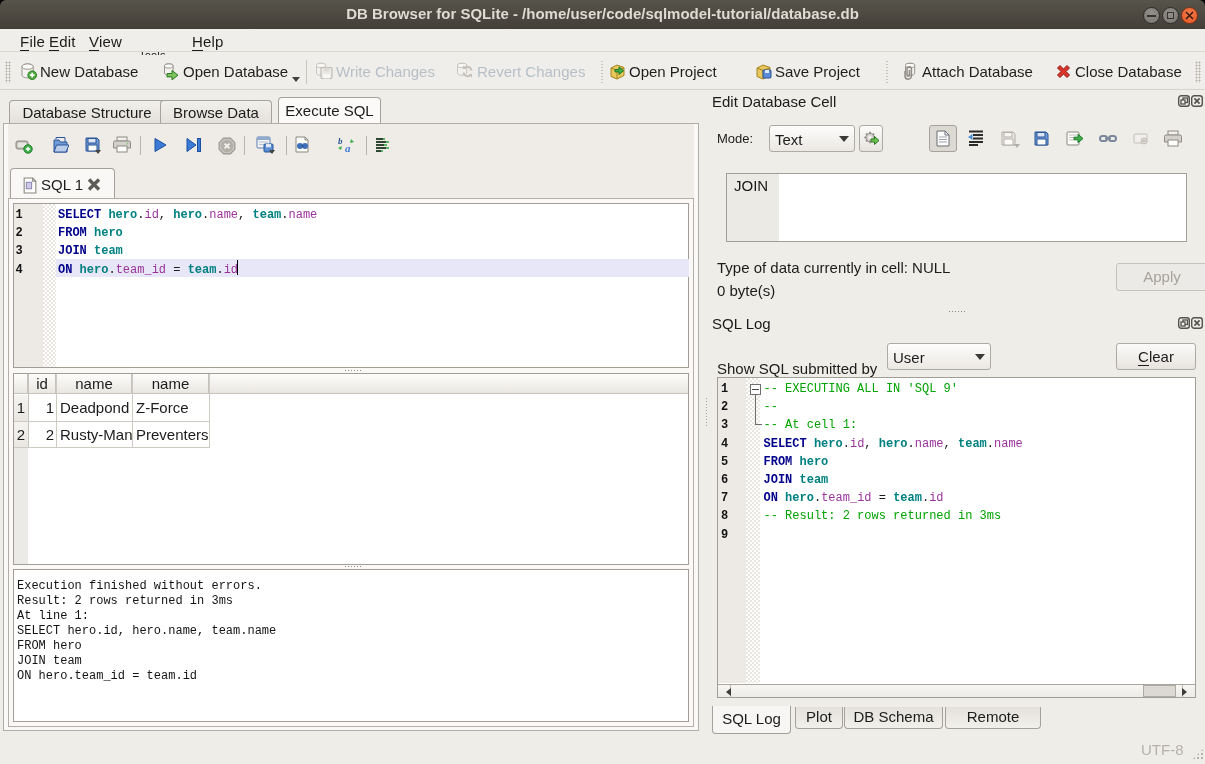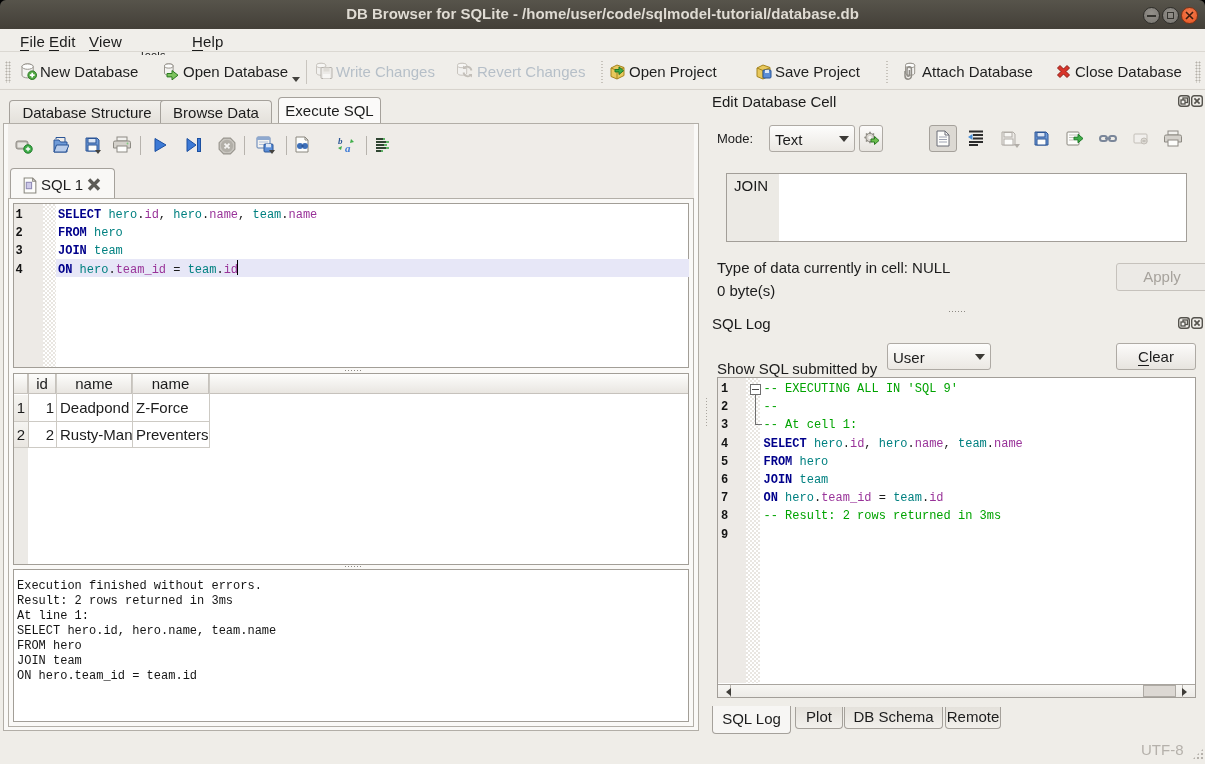--- a/index.html
+++ b/index.html
@@ -1,19 +1,19 @@
 <!DOCTYPE html>
 <html><head><meta charset="utf-8"><style>
 *{margin:0;padding:0;box-sizing:border-box}
 html,body{width:1205px;height:764px}
 body{position:relative;background:#efede8;font-family:"Liberation Sans",sans-serif;overflow:hidden;font-size:15px;color:#1c1c1c}
 .abs{position:absolute}
 .mono{font-family:"Liberation Mono",monospace}
 .kw{color:#00008b;font-weight:bold}
-.tb{color:#008080;font-weight:normal}
+.tb{color:#008080;font-weight:bold}
 .fd{color:#993399}
 .cm{color:#00a300}
 .tbtn{position:absolute;top:60px;height:24px;line-height:24px;font-size:15px;color:#1f1f1f;white-space:nowrap}
 .tbtn svg{vertical-align:-3px;margin-right:3px}
 .gray{color:#b6bfc8}
 .sep{position:absolute;top:61px;width:2px;height:22px;background-image:repeating-linear-gradient(to bottom,#c7c3bc 0 1px,transparent 1px 3px)}
 .tab{position:absolute;border:1px solid #a5a19b;border-bottom:none;border-radius:4px 4px 0 0;background:linear-gradient(#f2f0ec,#e4e1db);text-align:center;font-size:15px}
 .combo{position:absolute;border:1px solid #aeaaa4;border-radius:3px;background:linear-gradient(#fdfdfc,#ebe8e3);font-size:15px}
 .combo .arr{position:absolute;right:5px;top:50%;margin-top:-2.5px;width:0;height:0;border:5px solid transparent;border-top:6px solid #3c3a36}
 .btn{position:absolute;border:1px solid #aeaaa4;border-radius:3px;background:linear-gradient(#fcfbfa,#e7e4df);text-align:center;font-size:15px;color:#1c1c1c}
@@ -376,18 +376,18 @@
       <div class="abs" style="left:4px;top:3px;width:0;height:0;border:4px solid transparent;border-right:5px solid #3e3c38"></div>
       <div class="abs" style="right:0;top:0;width:13px;height:13px;border-left:1px solid #b9b5af"></div>
       <div class="abs" style="right:4px;top:3px;width:0;height:0;border:4px solid transparent;border-left:5px solid #3e3c38"></div>
       <div class="abs" style="left:425px;top:0px;width:33px;height:12px;border:1px solid #aeaaa4;background:#dcd8d3"></div>
     </div>
   </div>
 
   <div class="abs" style="left:712px;top:706px;width:79px;height:28px;border:1px solid #a5a19b;border-top:none;border-radius:0 0 4px 4px;background:#f7f6f4;text-align:center;line-height:26px;font-size:15px;z-index:3">SQL Log</div>
   <div class="abs" style="left:795px;top:707px;width:48px;height:22px;border:1px solid #a5a19b;border-top:none;border-radius:0 0 4px 4px;background:linear-gradient(#e4e1db,#f2f0ec);text-align:center;line-height:20px;font-size:15px">Plot</div>
   <div class="abs" style="left:844px;top:707px;width:99px;height:22px;border:1px solid #a5a19b;border-top:none;border-radius:0 0 4px 4px;background:linear-gradient(#e4e1db,#f2f0ec);text-align:center;line-height:20px;font-size:15px">DB Schema</div>
-  <div class="abs" style="left:945px;top:707px;width:56px;height:22px;border:1px solid #a5a19b;border-top:none;border-radius:0 0 4px 4px;background:linear-gradient(#e4e1db,#f2f0ec);text-align:center;line-height:20px;font-size:15px">Remote</div>
+  <div class="abs" style="left:945px;top:707px;width:96px;height:22px;border:1px solid #a5a19b;border-top:none;border-radius:0 0 4px 4px;background:linear-gradient(#e4e1db,#f2f0ec);text-align:center;line-height:20px;font-size:15px">Remote</div>
 </div>
 
 <div class="abs" style="left:1141px;top:741px;font-size:15px;color:#b5b1ab">UTF-8</div>
 <div class="abs" style="left:705px;top:397px;width:3px;height:30px;background-image:radial-gradient(circle,#a9a59e 0.8px,transparent 1px);background-size:3px 3px"></div>
 <div class="abs" style="left:1192px;top:748px;width:12px;height:12px;background-image:radial-gradient(circle,#b5b1ab 0.9px,transparent 1.1px);background-size:4px 4px;clip-path:polygon(100% 0,100% 100%,0 100%)"></div>
 
 </body></html>

